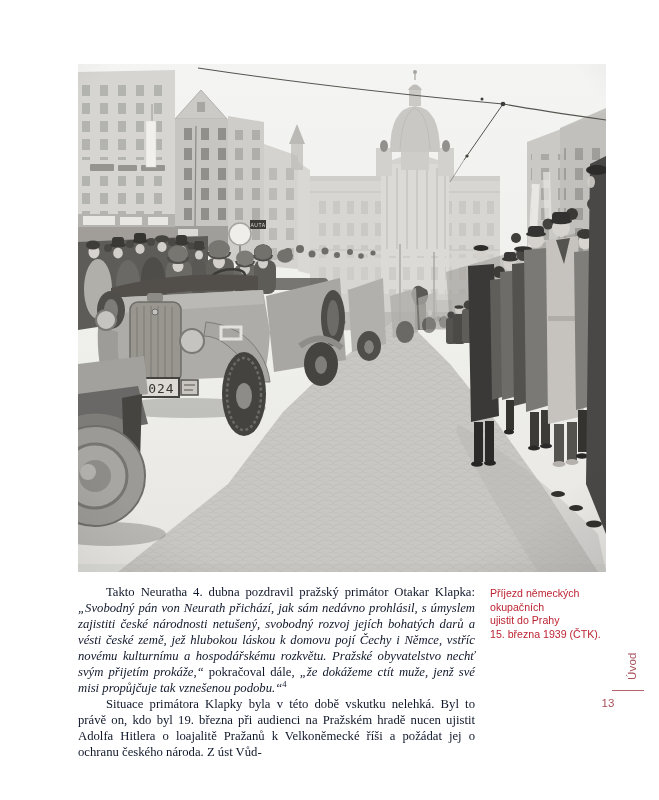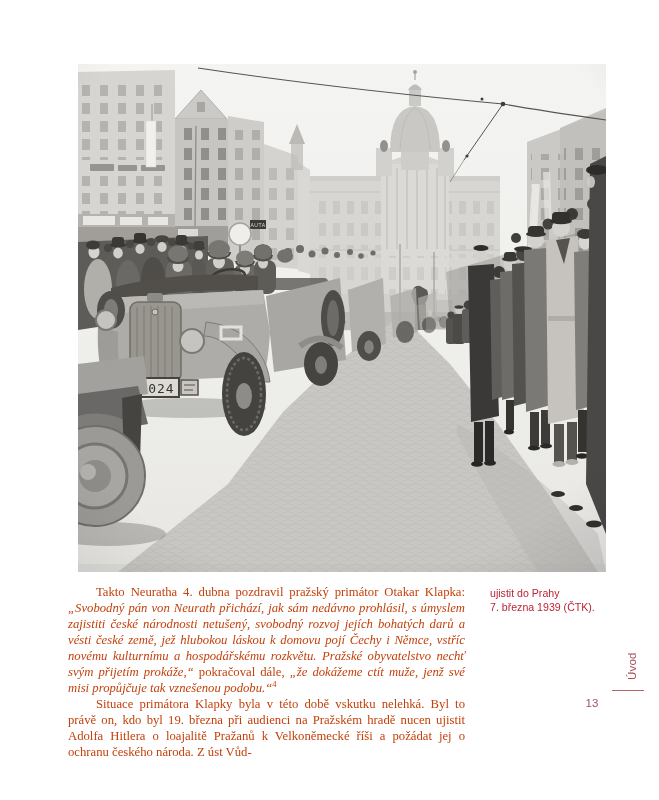--- a/index.html
+++ b/index.html
@@ -1,34 +1,34 @@
 <!DOCTYPE html>
 <html lang="cs" style="--caption-red: #bc2433; --sidebar-red: #a84f58; --rule-red: #b4656c;"><head>
 <meta charset="utf-8">
 <style>
   html,body{margin:0;padding:0;background:#ffffff;}
   body{width:659px;height:800px;position:relative;font-family:"Liberation Serif",serif;overflow:hidden;}
   .photo-wrap{position:absolute;left:78px;top:64px;width:528px;height:508px;}
   .photo-wrap svg{display:block;}
-  .body-text{position:absolute;left:68px;top:584px;width:397px;font-size:12.7px;line-height:16px;
-             text-align:justify;color:#c2410c;font-family:Liberation Serif, serif;}
+  .body-text{position:absolute;left:78px;top:584px;width:397px;font-size:12.7px;line-height:16px;
+             text-align:justify;color:#0f172a;font-family:Liberation Serif, serif;}
   .body-text p{margin:0;text-indent:28px;}
   .body-text .roman{font-style:normal;}
   .body-text .italic{font-style:italic;}
   .body-text sup.sup{font-size:8.5px;line-height:0;vertical-align:super;font-style:normal;}
   .caption{position:absolute;left:490px;top:587px;width:128px;
            font-family:"Liberation Sans",sans-serif;font-size:10.6px;line-height:13.6px;
            color:var(--caption-red,#bc2433);}
   .caption span{display:block;}
   .side-title{position:absolute;left:626px;top:680px;transform:rotate(-90deg);transform-origin:0 0;
               font-family:"Liberation Sans",sans-serif;font-size:11.5px;letter-spacing:.2px;
               color:var(--sidebar-red,#a84f58);white-space:nowrap;}
   .side-rule{position:absolute;left:612px;top:690px;width:32px;height:1.4px;
              background:var(--rule-red,#b4656c);}
-  .page-number{position:absolute;left:576px;top:697px;width:32px;text-align:center;
+  .page-number{position:absolute;left:592px;top:697px;width:32px;text-align:center;
                font-family:"Liberation Sans",sans-serif;font-size:11.5px;
                color:var(--sidebar-red,#a84f58);}
   .plate-text{font-family:"DejaVu Sans Mono",monospace;font-size:13px;letter-spacing:1px;fill:#35342f;}
   .auta-text{font-family:"Liberation Sans",sans-serif;font-size:5px;letter-spacing:.5px;fill:#dcdad6;}
 </style>
 </head>
 <body>
 
 <div class="photo-wrap">
 <svg width="528" height="508" viewBox="0 0 528 508" xmlns="http://www.w3.org/2000/svg">
@@ -422,22 +422,23 @@
     <circle cx="17" cy="412" r="16" fill="#8e8c88"></circle>
     <circle cx="10" cy="408" r="8" fill="#b3b1ad"></circle>
   </g>
 
   <rect x="0" y="500" width="528" height="8" fill="#b9b7b3" opacity=".2"></rect>
   <rect x="0" y="0" width="528" height="508" fill="url(#vig)"></rect>
 </svg>
 </div>
 
 <div class="caption">
+  <span>Příjezd německých okupačních</span>
   <span>ujistit do Prahy</span>
-  <span>7. března 1939 (ČTK).</span>
+  <span>15. března 1939 (ČTK).</span>
 </div>
 
 <div class="body-text">
     <p><span class="roman">Takto Neuratha 4. dubna pozdravil pražský primátor Otakar Klapka: </span><span class="italic">„Svobodný pán von Neurath přichází, jak sám nedávno prohlásil, s úmyslem zajistiti české národnosti netušený, svobodný rozvoj jejích bohatých darů a vésti české země, jež hlubokou láskou k domovu pojí Čechy i Němce, vstříc novému kulturnímu a hospodářskému rozkvětu. Pražské obyvatelstvo nechť svým přijetím prokáže,“</span><span class="roman"> pokračoval dále, </span><span class="italic">„že dokážeme ctít muže, jenž své misi propůjčuje tak vznešenou podobu.“</span><sup class="sup">4</sup></p>
     <p><span class="roman">Situace primátora Klapky byla v této době vskutku nelehká. Byl to právě on, kdo byl 19. března při audienci na Pražském hradě nucen ujistit Adolfa Hitlera o loajalitě Pražanů k Velkoněmecké říši a požádat jej o ochranu českého národa. Z úst Vůd-</span></p>
   </div>
 
 <div class="side-title">Úvod</div>
 <div class="side-rule"></div>
 <div class="page-number">13</div>

